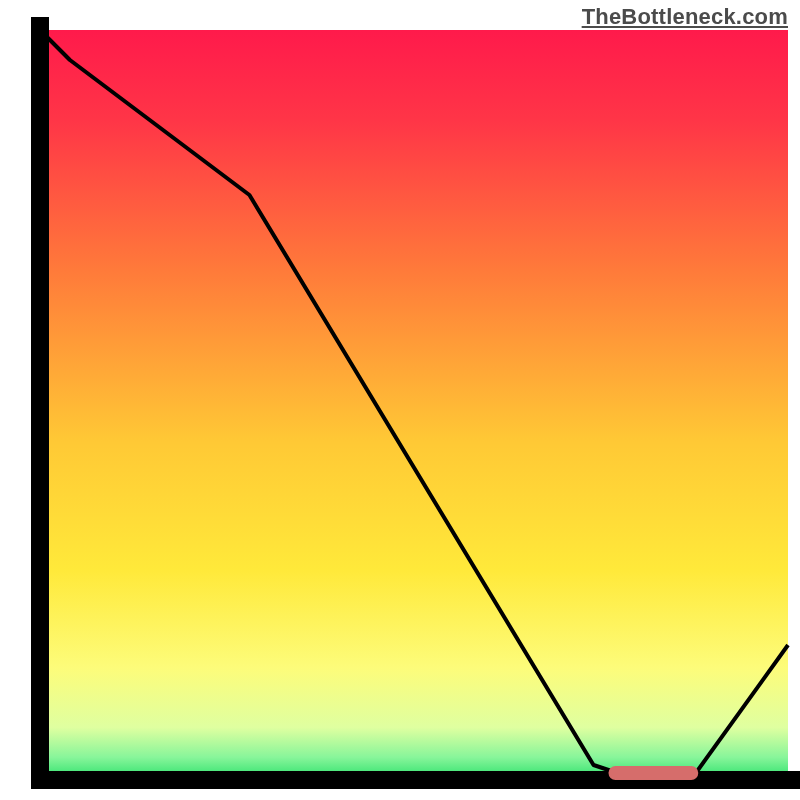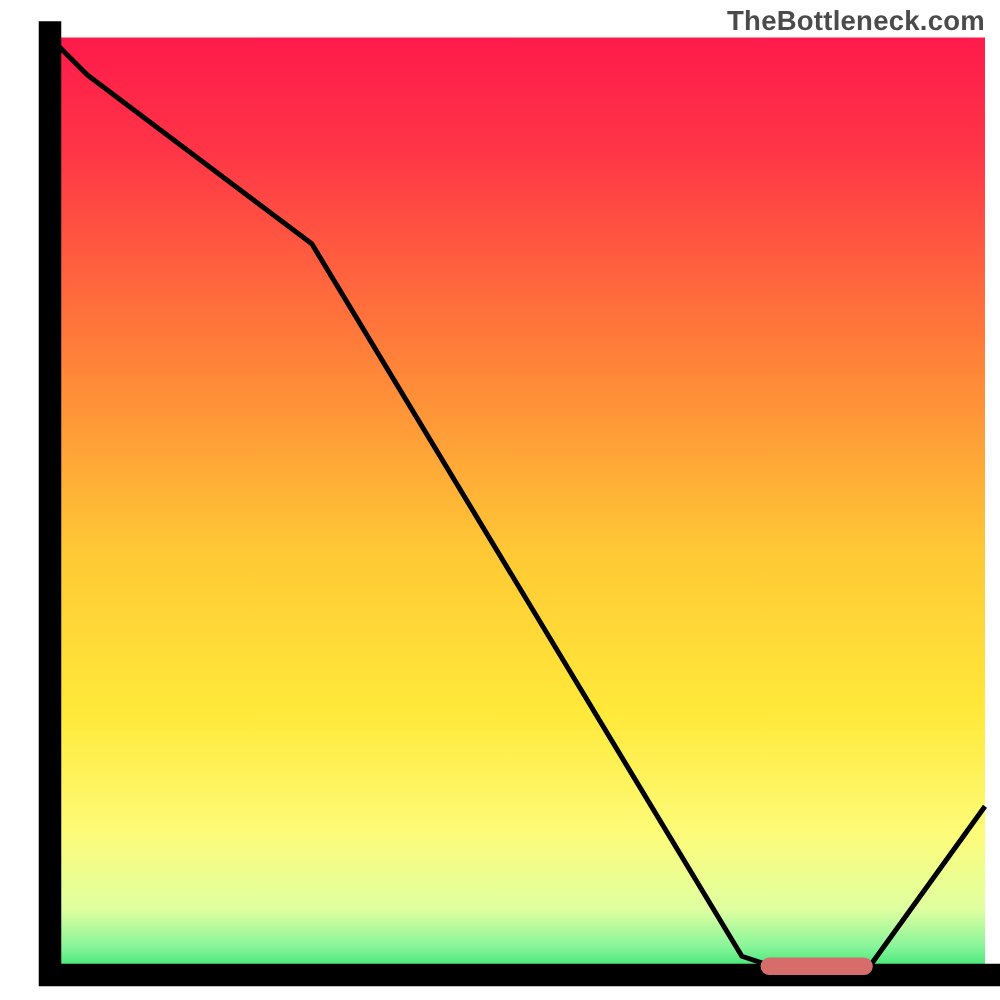--- a/index.html
+++ b/index.html
@@ -17,20 +17,21 @@
     height: 800px;
   }
   .watermark {
     position: absolute;
     top: 4px;
     right: 12px;
     font-size: 22px;
     font-weight: 600;
     color: #4b4b4b;
     letter-spacing: 0.2px;
+    text-decoration: underline;
   }
   svg {
     display: block;
   }
 </style>
 </head>
 <body>
 
 <div class="container">
   <div class="watermark">TheBottleneck.com</div>

